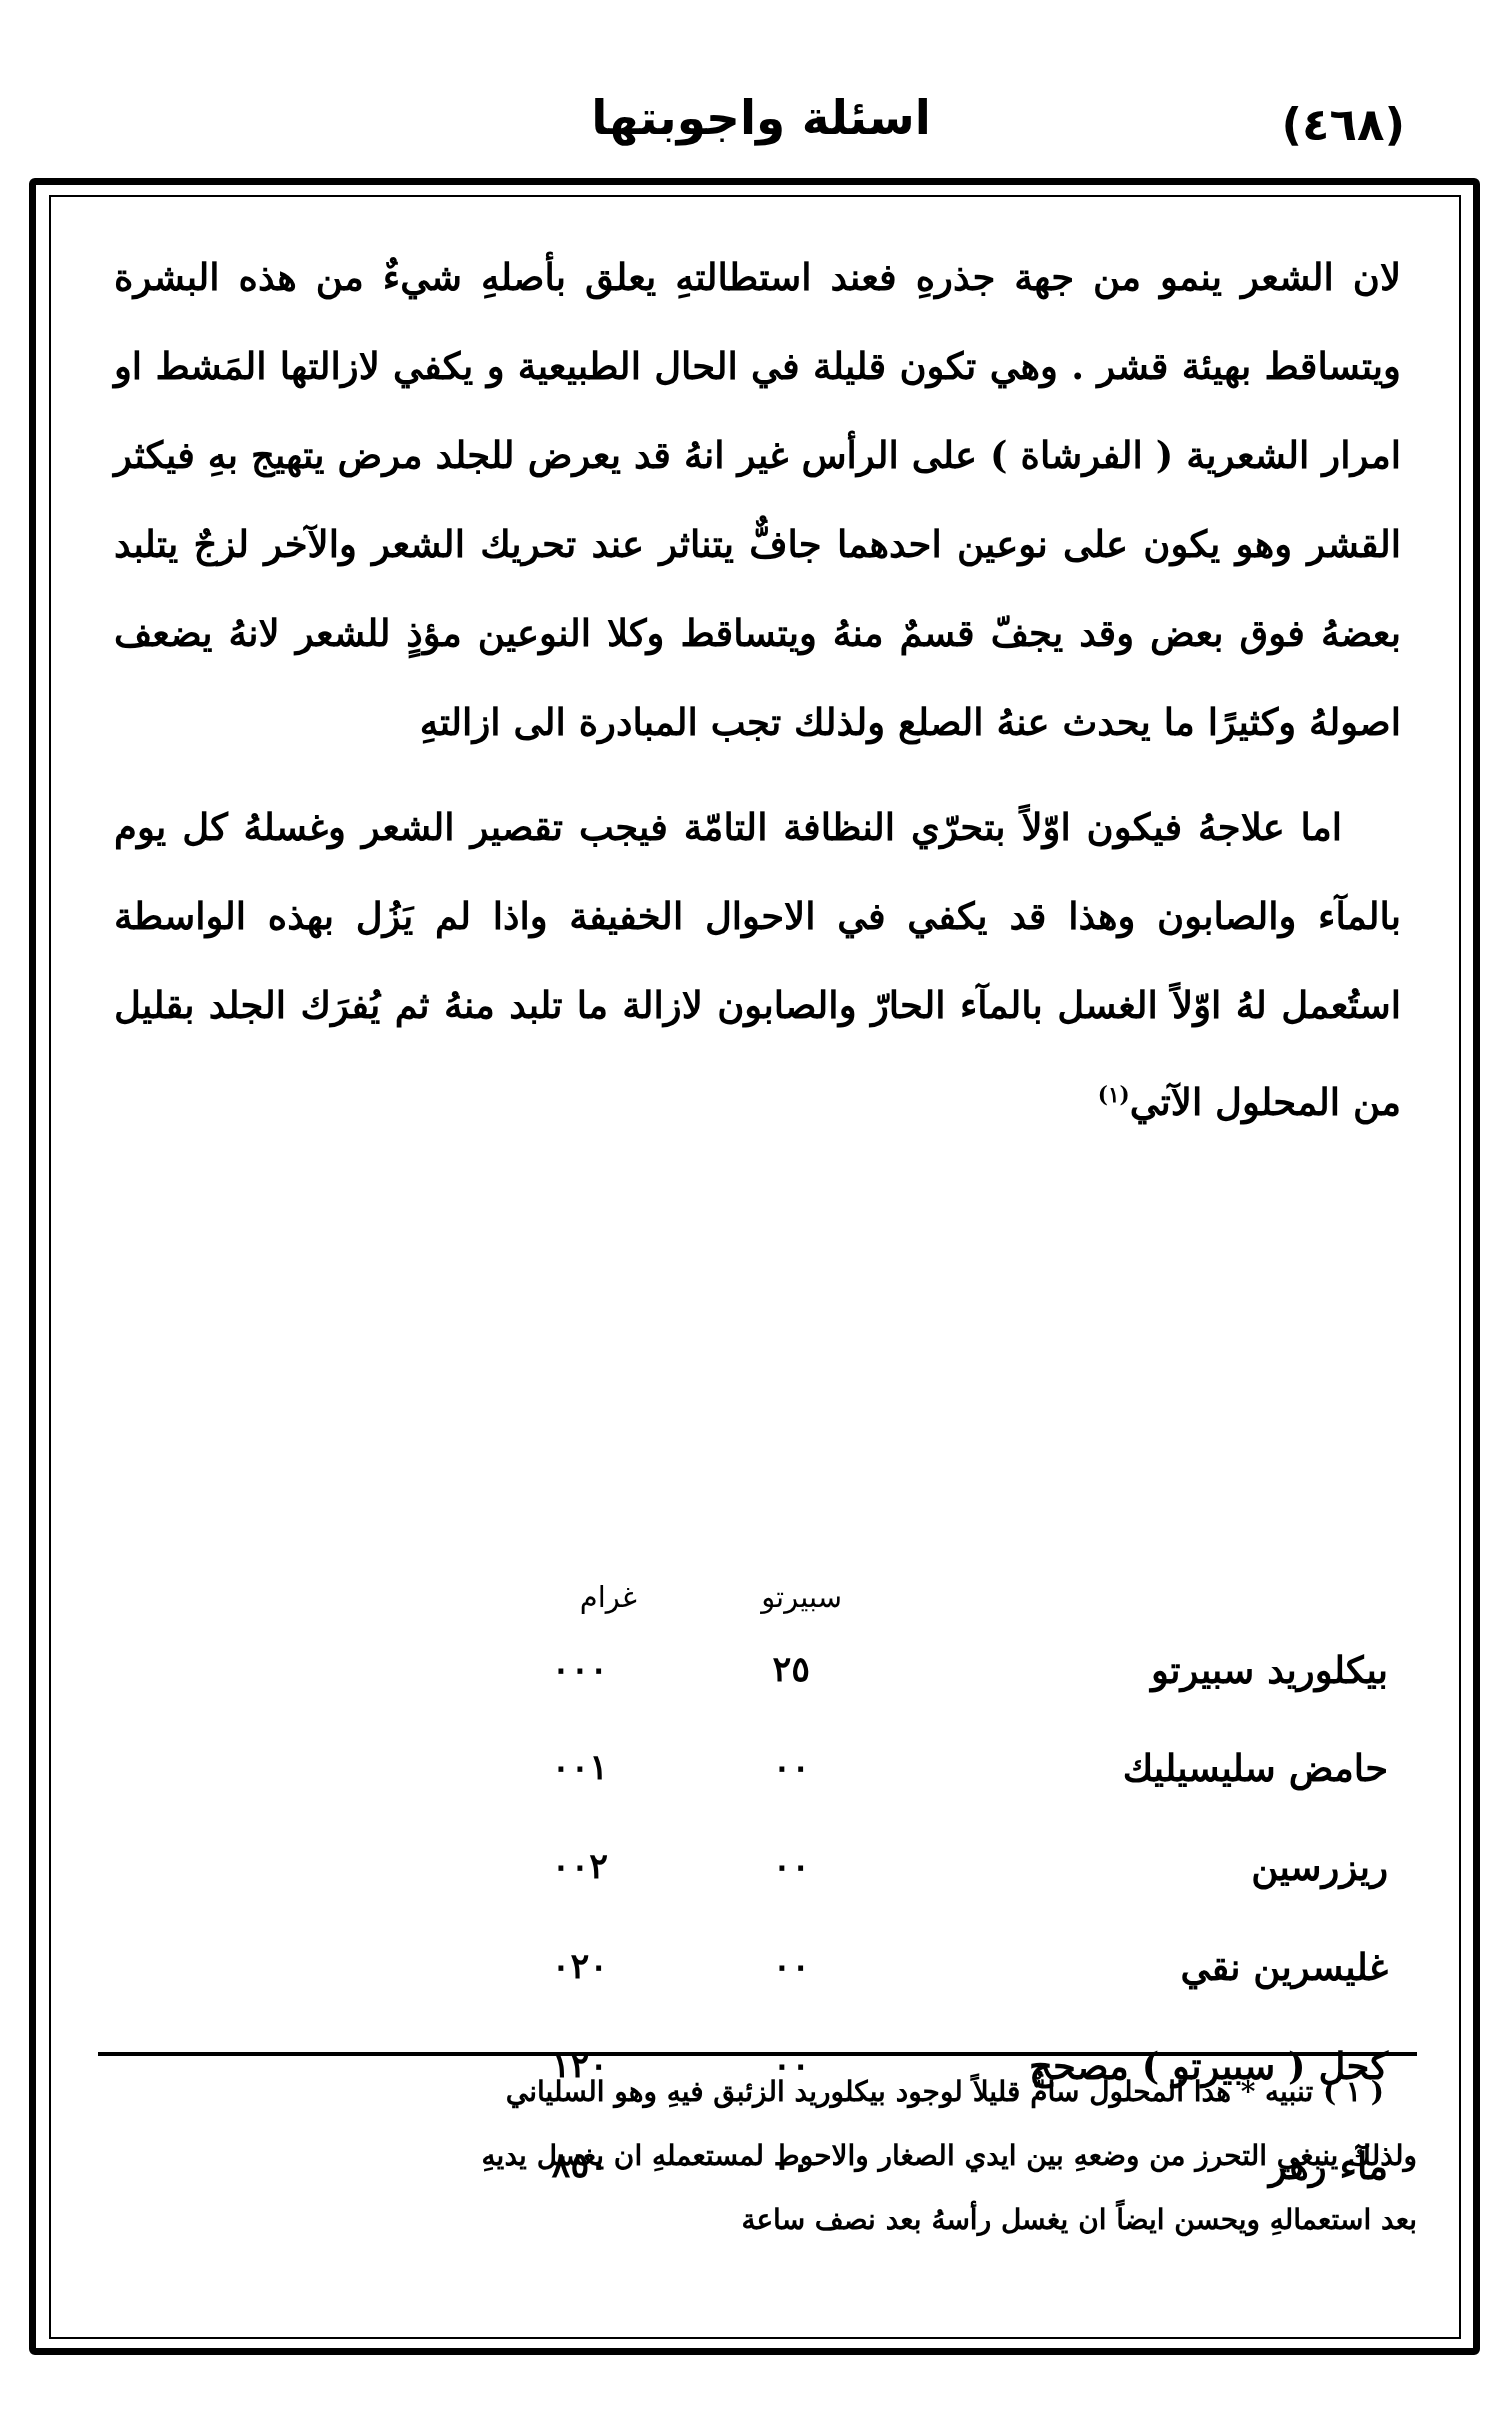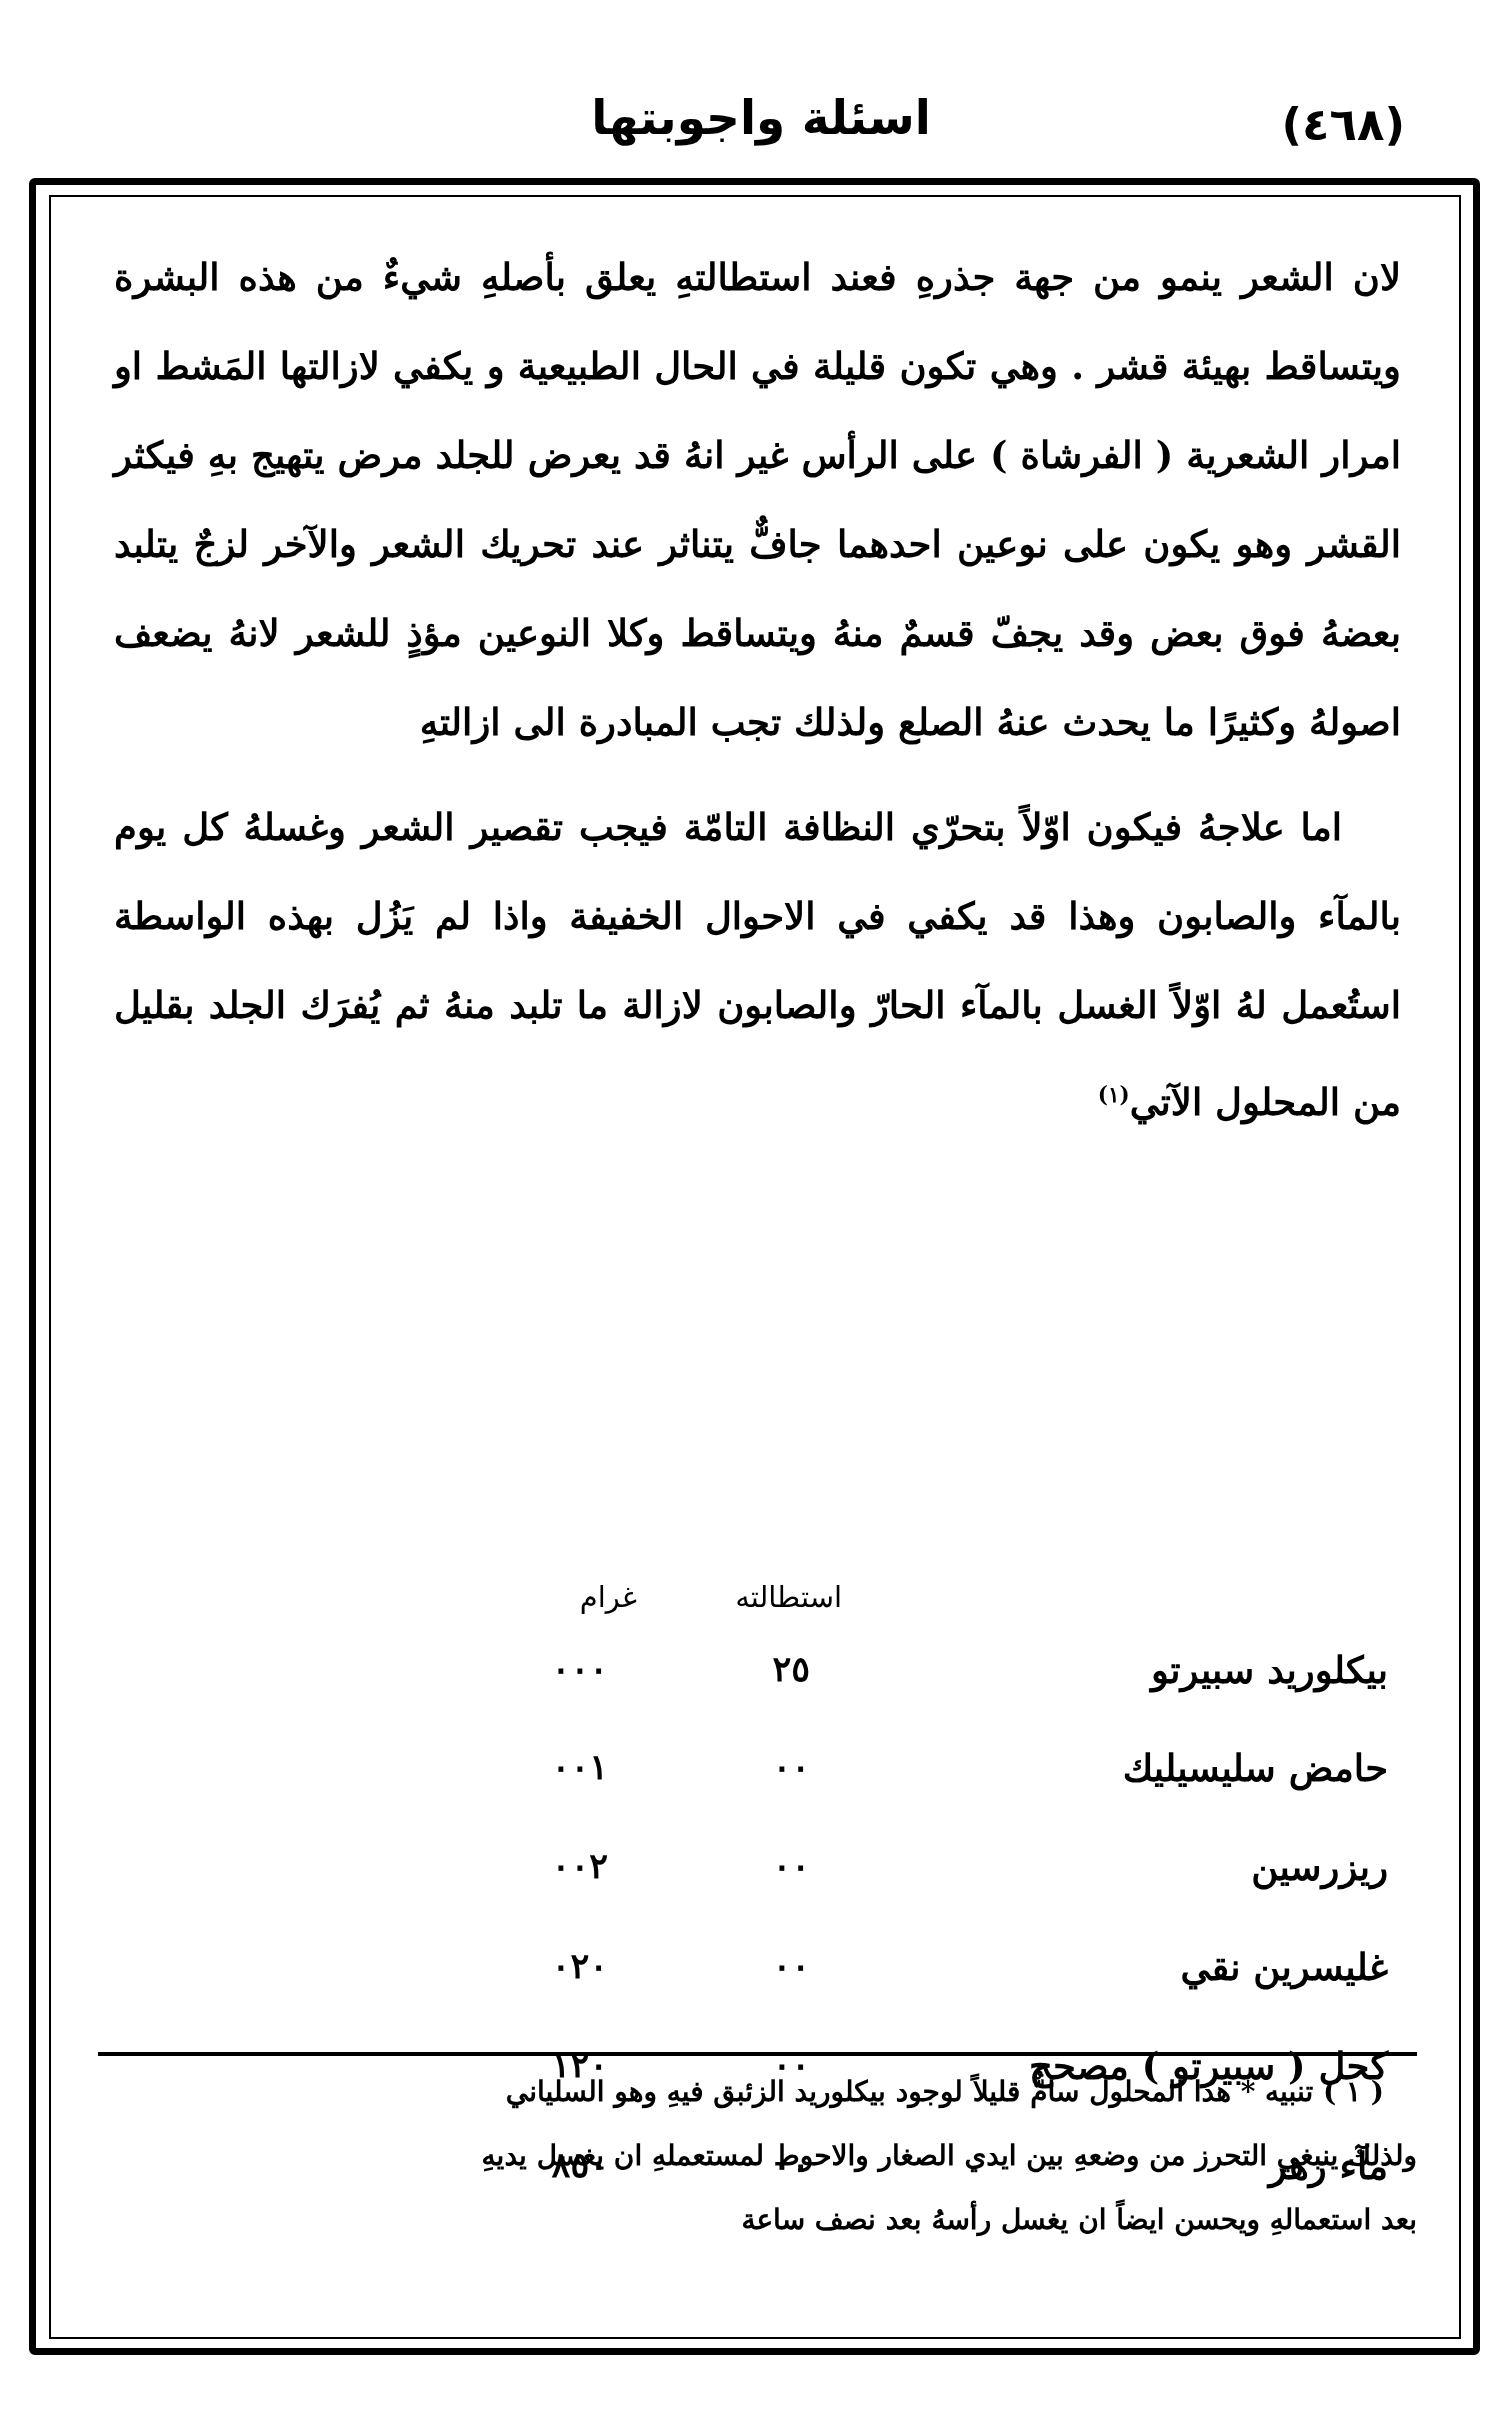--- a/index.html
+++ b/index.html
@@ -166,21 +166,21 @@
 
 <div class="frame-outer"></div>
 <div class="frame-inner"></div>
 
 <div class="content">
   <p class="para">لان الشعر ينمو من جهة جذرهِ فعند استطالتهِ يعلق بأصلهِ شيءٌ من هذه البشرة ويتساقط بهيئة قشر . وهي تكون قليلة في الحال الطبيعية و يكفي لازالتها المَشط او امرار الشعرية ( الفرشاة ) على الرأس غير انهُ قد يعرض للجلد مرض يتهيج بهِ فيكثر القشر وهو يكون على نوعين احدهما جافٌّ يتناثر عند تحريك الشعر والآخر لزجٌ يتلبد بعضهُ فوق بعض وقد يجفّ قسمٌ منهُ ويتساقط وكلا النوعين مؤذٍ للشعر لانهُ يضعف اصولهُ وكثيرًا ما يحدث عنهُ الصلع ولذلك تجب المبادرة الى ازالتهِ</p>
   <p class="para indent"><span>اما علاجهُ فيكون اوّلاً بتحرّي النظافة التامّة فيجب تقصير الشعر وغسلهُ كل يوم بالمآء والصابون وهذا قد يكفي في الاحوال الخفيفة واذا لم يَزُل بهذه الواسطة استُعمل لهُ اوّلاً الغسل بالمآء الحارّ والصابون لازالة ما تلبد منهُ ثم يُفرَك الجلد بقليل من المحلول الآتي</span><span class="fn-mark">(١)</span></p>
 
   <div class="recipe">
     <div class="recipe-header">
-      <span class="col-head centigram">استطالته</span>
+      <span class="col-head centigram">سبيرتو</span>
       <span class="col-head gram">غرام</span>
     </div>
 
     <div class="recipe-row" style="top:68px">
       <span class="ingredient">بيكلوريد سبيرتو</span>
       <span class="cg">٢٥</span>
       <span class="g">٠٠٠</span>
     </div>
     <div class="recipe-row" style="top:166px">
       <span class="ingredient">حامض سليسيليك</span>

